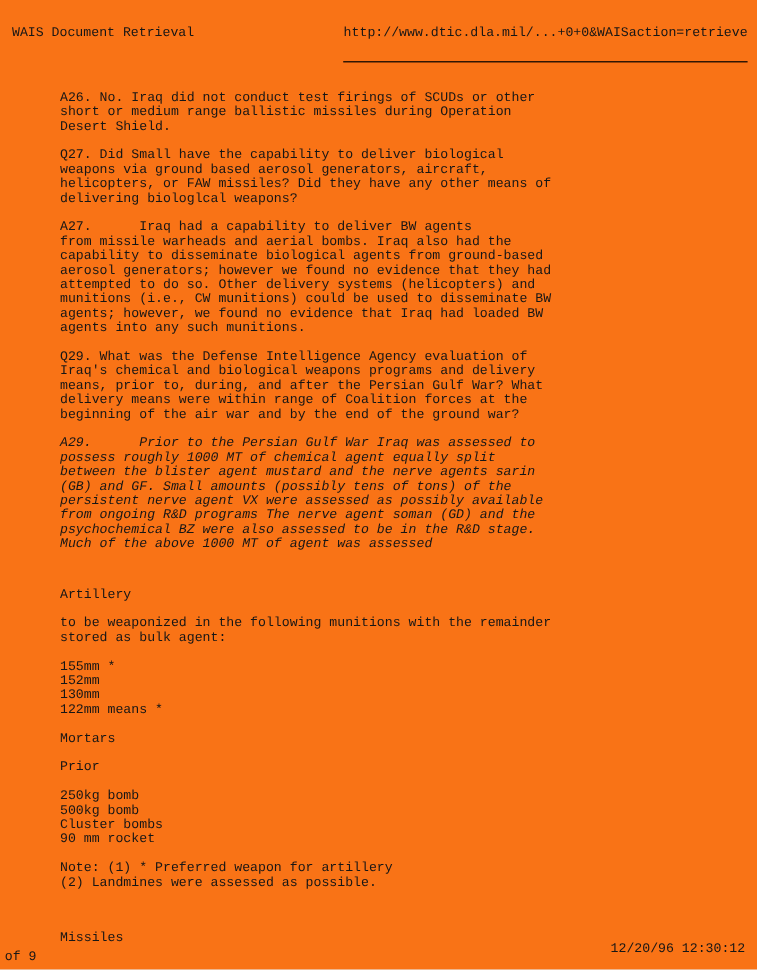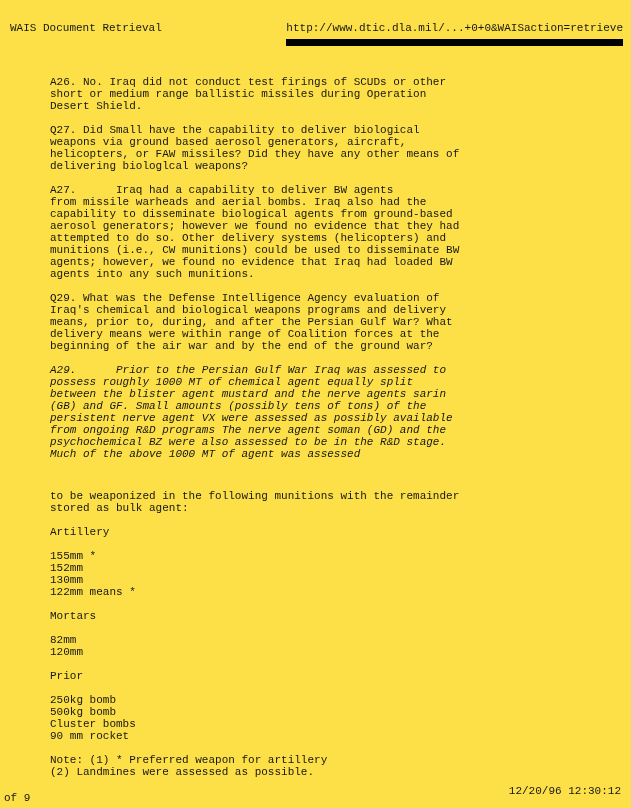--- a/index.html
+++ b/index.html
@@ -5,39 +5,39 @@
   html, body {
     margin: 0;
     padding: 0;
     background: #e8e8e6;
   }
   .page {
     position: relative;
     width: 631px;
     height: 808px;
     margin: 0 auto;
-    background: #fde047;
+    background: #f97316;
     overflow: hidden;
     font-family: "Liberation Mono", "DejaVu Sans Mono", monospace;
     color: #161616;
     font-size: 11px;
     line-height: 12px;
   }
   .header {
     position: absolute;
     top: 22px;
     left: 10px;
     right: 8px;
     display: flex;
     justify-content: space-between;
     align-items: baseline;
   }
   .header .url {
-    border-bottom: 7px solid #000000;
-    padding-bottom: 5px;
+    border-bottom: 1px solid #000000;
+    padding-bottom: 17px;
   }
   .body-text {
     position: absolute;
     top: 76px;
     left: 50px;
     width: 500px;
   }
   pre.para {
     margin: 0 0 12px 0;
     padding: 0;
@@ -89,30 +89,28 @@
 delivery means were within range of Coalition forces at the
 beginning of the air war and by the end of the ground war?</pre>
     <pre class="para gap-after-large">A29.      Prior to the Persian Gulf War Iraq was assessed to
 possess roughly 1000 MT of chemical agent equally split
 between the blister agent mustard and the nerve agents sarin
 (GB) and GF. Small amounts (possibly tens of tons) of the
 persistent nerve agent VX were assessed as possibly available
 from ongoing R&amp;D programs The nerve agent soman (GD) and the
 psychochemical BZ were also assessed to be in the R&amp;D stage.
 Much of the above 1000 MT of agent was assessed</pre>
+    <pre class="para">Artillery</pre>
     <pre class="para">to be weaponized in the following munitions with the remainder
 stored as bulk agent:</pre>
-    <pre class="para">Artillery</pre>
     <pre class="para">155mm *
 152mm
 130mm
 122mm means *</pre>
     <pre class="para">Mortars</pre>
-    <pre class="para">82mm
-120mm</pre>
     <pre class="para">Prior</pre>
     <pre class="para">250kg bomb
 500kg bomb
 Cluster bombs
 90 mm rocket</pre>
     <pre class="para gap-after-med">Note: (1) * Preferred weapon for artillery
 (2) Landmines were assessed as possible.</pre>
     <pre class="para">Missiles</pre>
 
   </div>

